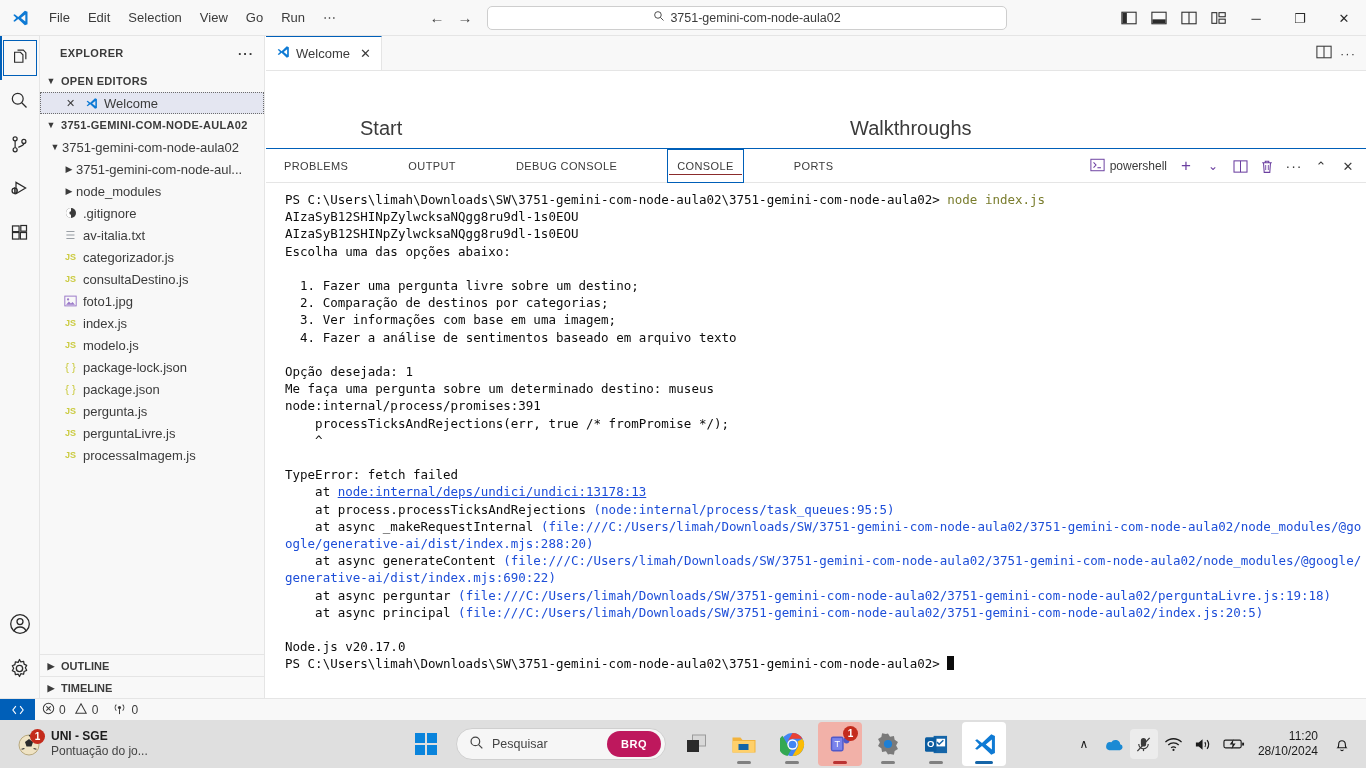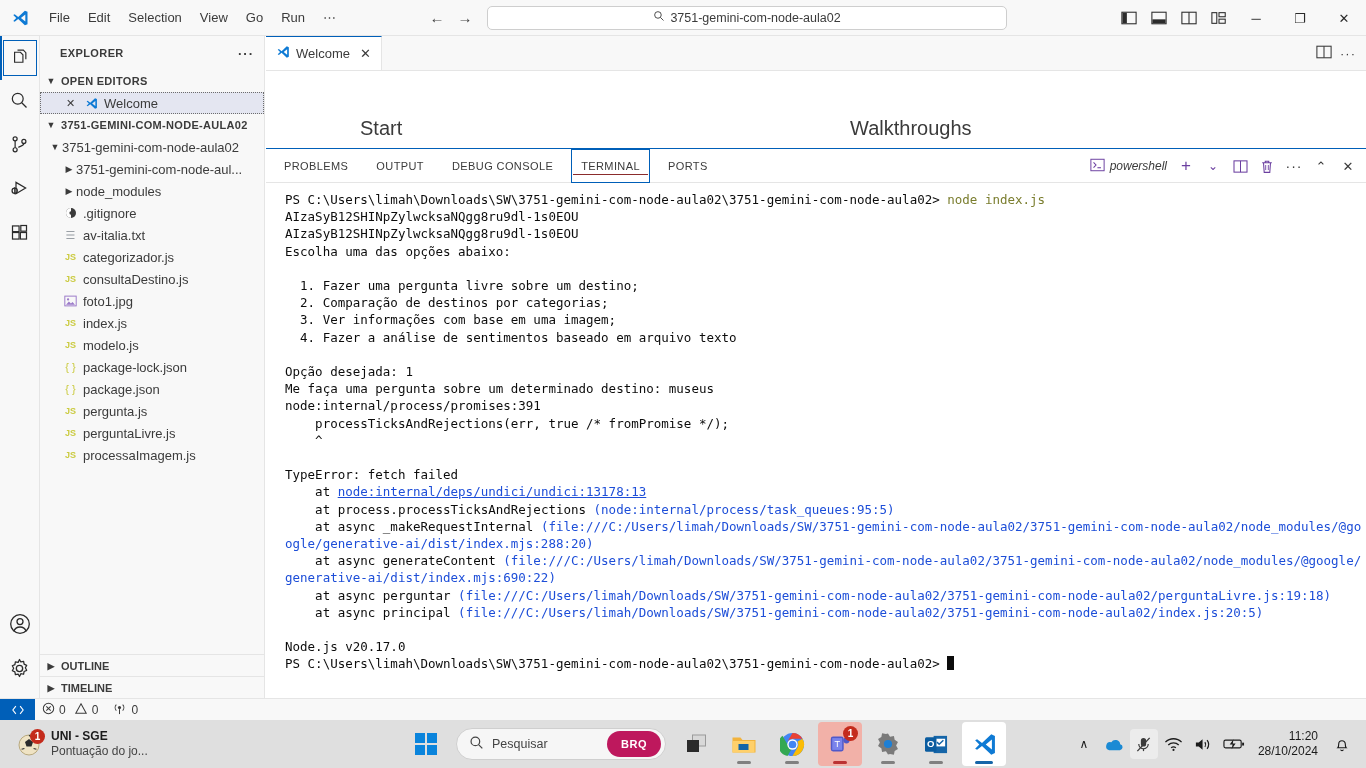--- a/index.html
+++ b/index.html
@@ -101,33 +101,33 @@
     border: 1px solid #cecece; border-radius: 6px; padding: 9px 12px;
     display: flex; align-items: center; gap: 12px; font-size: 13px; font-weight: bold; color: #1f4b7d;
     background: #fff; height: 56px;
   }
 
   
   .panel {
     position: absolute; left: 266px; top: 148px; width: 1100px; height: 550px;
     background: #fff; border-top: 1px solid #005fb8; display: flex; flex-direction: column;
   }
-  .panel-head { height: 34px; display: flex; align-items: center; position: relative; border-bottom: 1px solid #e5e5e5; }
+  .panel-head { height: 34px; display: flex; align-items: center; position: relative; border-bottom: 1px solid #e5e5e5; gap: 32px; }
   .ptab {
     font-size: 11px; letter-spacing: .4px; color: #3b3b3b; padding: 0 10px; height: 34px;
     display: flex; align-items: center; margin-left: 8px; position: relative;
   }
   .ptab.active { color: #3b3b3b; }
   .ptab.active::after {
     content:''; position:absolute; left: 2px; right: 2px; bottom: 8px; height: 1px; background: #8b2c2c;
   }
   .ptab.active { outline: 1px solid #005fb8; outline-offset: -1px; }
   .panel-actions { position: absolute; right: 6px; top: 0; height: 34px; display: flex; align-items: center; gap: 3px; }
   .pa-btn { width: 24px; height: 24px; display: flex; align-items: center; justify-content: center; color: #3b3b3b; font-size: 14px; }
-  .shell-label { font-size: 12px; color: #3b3b3b; display: flex; align-items: center; gap: 5px; margin-right: 4px; font-style: italic; }
+  .shell-label { font-size: 12px; color: #3b3b3b; display: flex; align-items: center; gap: 5px; margin-right: 4px; }
 
   .term {
     flex: 1; padding: 8px 0 0 19px; overflow: hidden;
     font-family: "DejaVu Sans Mono", "Liberation Mono", monospace;
     font-size: 12.5px; line-height: 17.2px; color: #0c0c0c; background: #fff;
     white-space: pre-wrap; word-break: break-all;
   }
   .t-cmd { color: #7a7d2e; }
   .t-dim { color: #1d4ed8; }
   .t-link { text-decoration: underline; }
@@ -463,21 +463,21 @@
         </div>
       </div>
     </div>
   </div>
 
   <div class="panel">
     <div class="panel-head">
       <div class="ptab">PROBLEMS</div>
       <div class="ptab">OUTPUT</div>
       <div class="ptab">DEBUG CONSOLE</div>
-      <div class="ptab active">TERMINAL</div>
+      <div class="ptab active">CONSOLE</div>
       <div class="ptab">PORTS</div>
 
       <div class="panel-actions">
         <span class="shell-label">
           <span>
             <svg width="15" height="14" viewBox="0 0 17 15">
                 <rect x="1" y="1" width="15" height="13" fill="none" stroke="#6b3fa0" stroke-width="1.1"></rect>
                 <path d="M4 4.5l2.8 3L4 10.5" fill="none" stroke="#6b3fa0" stroke-width="1.2"></path>
                 <line x1="8.4" y1="10.6" x2="12.4" y2="10.6" stroke="#6b3fa0" stroke-width="1.2"></line>
               </svg>

